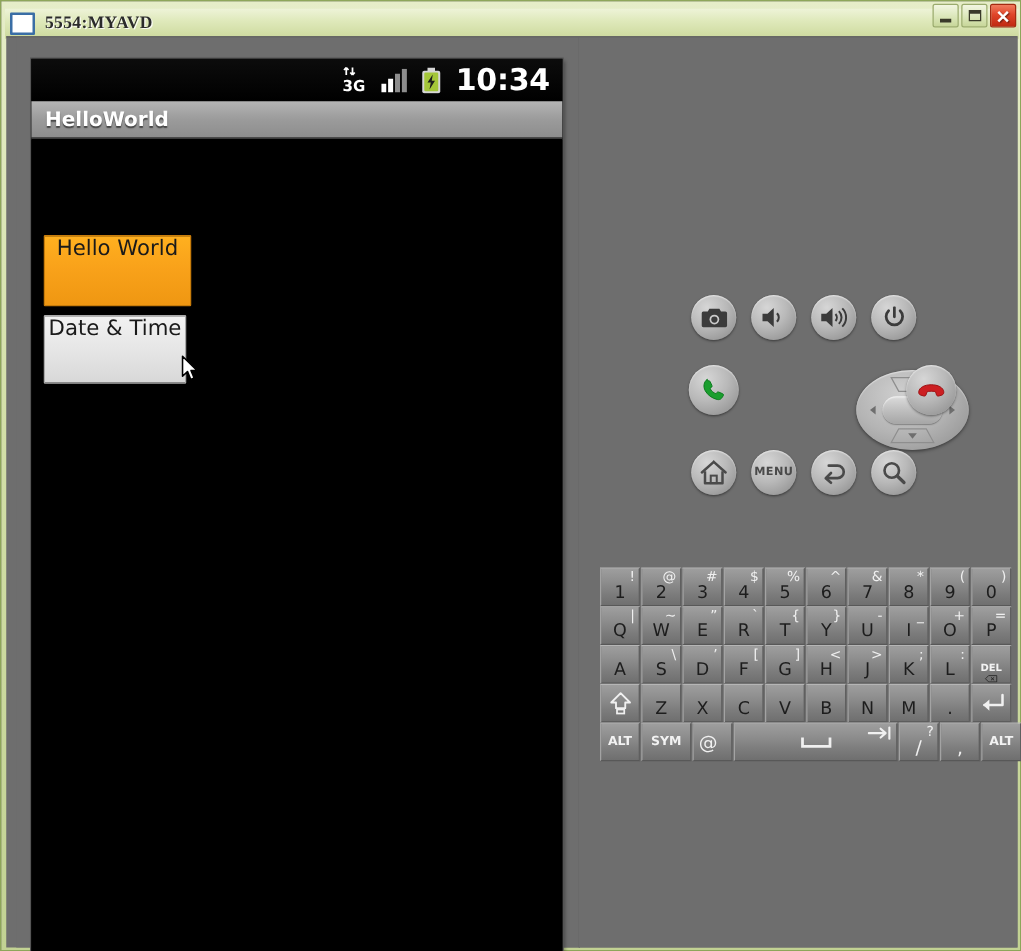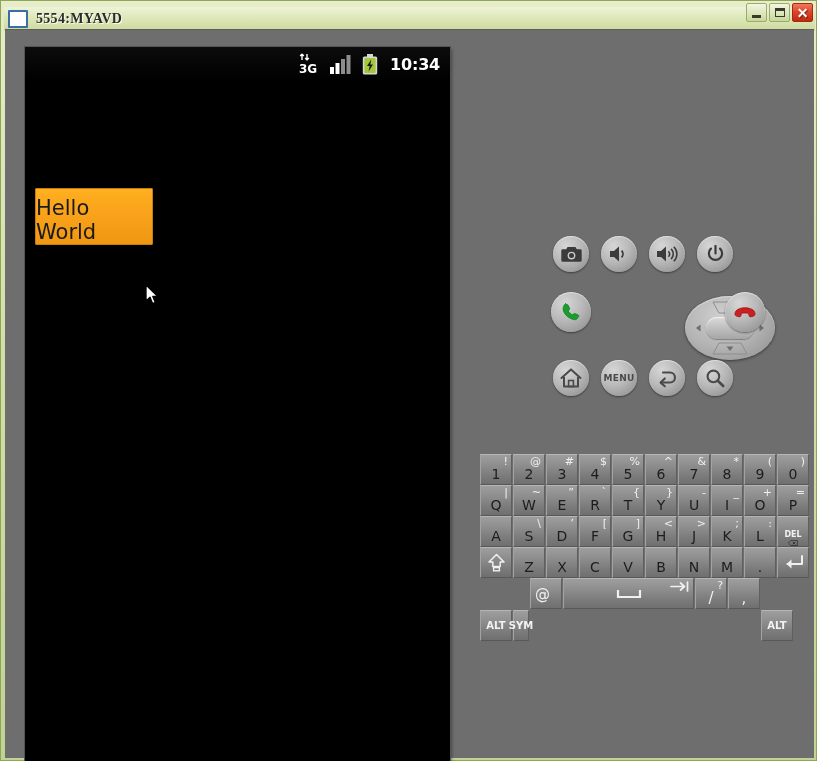--- a/index.html
+++ b/index.html
@@ -133,21 +133,21 @@
     box-sizing: border-box;
   }
   #status-icons {
     display: flex;
     align-items: center;
     gap: 11px;
   }
   .st-icon { display: block; }
   #clock {
     color: #ffffff;
-    font-size: 16px;
+    font-size: 24px;
     font-weight: bold;
     margin-left: 12px;
     letter-spacing: -0.2px;
     font-family: "DejaVu Sans", sans-serif;
     text-align: right;
   }
 
   
   #app-titlebar {
     position: absolute;
@@ -181,23 +181,23 @@
     left: 5px; top: 51px;
     font-size: 17px;
     color: #d8d8d8;
     font-family: "DejaVu Sans", sans-serif;
     white-space: nowrap;
   }
   .and-button {
     position: absolute;
     box-sizing: border-box;
     display: flex;
-    align-items: flex-end;
+    align-items: flex-start;
     justify-content: center;
-    font-size: 21px;
+    font-size: 17px;
     color: #1a1a1a;
     font-family: "DejaVu Sans", sans-serif;
     border-radius: 1px;
   }
   #btn-hello {
     left: 10px; top: 76px;
     width: 118px; height: 57px;
     background: linear-gradient(to bottom, #ffb01f 0%, #f9a21a 45%, #ef9712 100%);
     border: 1px solid #c87c0a;
   }
@@ -305,21 +305,20 @@
     font-size: 11px;
     color: #f0f0f0;
     line-height: 11px;
   }
   .key.small-label {
     align-items: center;
     padding-bottom: 0;
     font-size: 10px;
     font-weight: bold;
     color: #f2f2f2;
-    margin-top: 32px;
   }
   .key.sym-light {
     align-items: center;
     padding-bottom: 0;
     color: #f0f0f0;
     font-size: 15px;
   }
   .key.center-glyph {
     align-items: center;
     padding-bottom: 0;
@@ -384,27 +383,33 @@
               <rect x="5" y="0" width="6" height="3" fill="#d6d6d6"></rect>
               <rect x="0.8" y="2.5" width="14.4" height="18" rx="1.6" fill="#d6d6d6"></rect>
               <rect x="2.4" y="4" width="11.2" height="15" rx="1" fill="#a4c639"></rect>
               <path d="M9.2 5.5 L5 12 L7.6 12 L6.6 17.5 L11 10.5 L8.4 10.5 Z" fill="#1d1d1d"></path>
             </svg>
 
           </div>
           <div id="clock">10:34</div>
         </div>
 
+        <div id="app-titlebar">
+          <div id="app-title">HelloWorld</div>
+        </div>
 
         <div id="app-content">
 
           <div class="and-button" id="btn-hello">
             <span>Hello World</span>
           </div>
 
+          <div class="and-button" id="btn-datetime">
+            <span>Date &amp; Time</span>
+          </div>
 
           <svg id="cursor" viewBox="0 0 14 22">
             <path d="M1 1 L1 17 L5 13.3 L7.6 19.6 L10.3 18.4 L7.8 12.4 L12.6 12.4 Z" fill="#ffffff" stroke="#000000" stroke-width="1.3" stroke-linejoin="round"></path>
           </svg>
         </div>
 
       </div>
     </div>
 
     <div id="panel">
@@ -669,21 +674,21 @@
               <path d="M19 2 L19 10 L4.5 10" stroke="#f0f0f0" stroke-width="2" fill="none" stroke-linecap="round" stroke-linejoin="round"></path>
               <path d="M8.5 5.5 L3.5 10 L8.5 14.5 Z" fill="#f0f0f0"></path>
             </svg>
           </div>
         </div>
 
         <div class="kb-row">
           <div class="key small-label" style="width:32px">
               <span>ALT</span>
             </div>
-          <div class="key small-label" style="width:16px">
+          <div class="key small-label" style="width:40px">
               <span>SYM</span>
             </div>
           <div class="key sym-light" style="width:32px; justify-content:flex-start; padding-left:4px;">
               <span>@</span>
             </div>
           <div class="key center-glyph" style="width:131px; position:relative;">
             <svg width="26" height="10" viewBox="0 0 26 10">
               <path d="M2 1 L2 8 L24 8 L24 1" stroke="#f0f0f0" stroke-width="2.2" fill="none"></path>
             </svg>
             <svg width="20" height="13" viewBox="0 0 20 13" style="position:absolute; right:3px; top:1px;">

